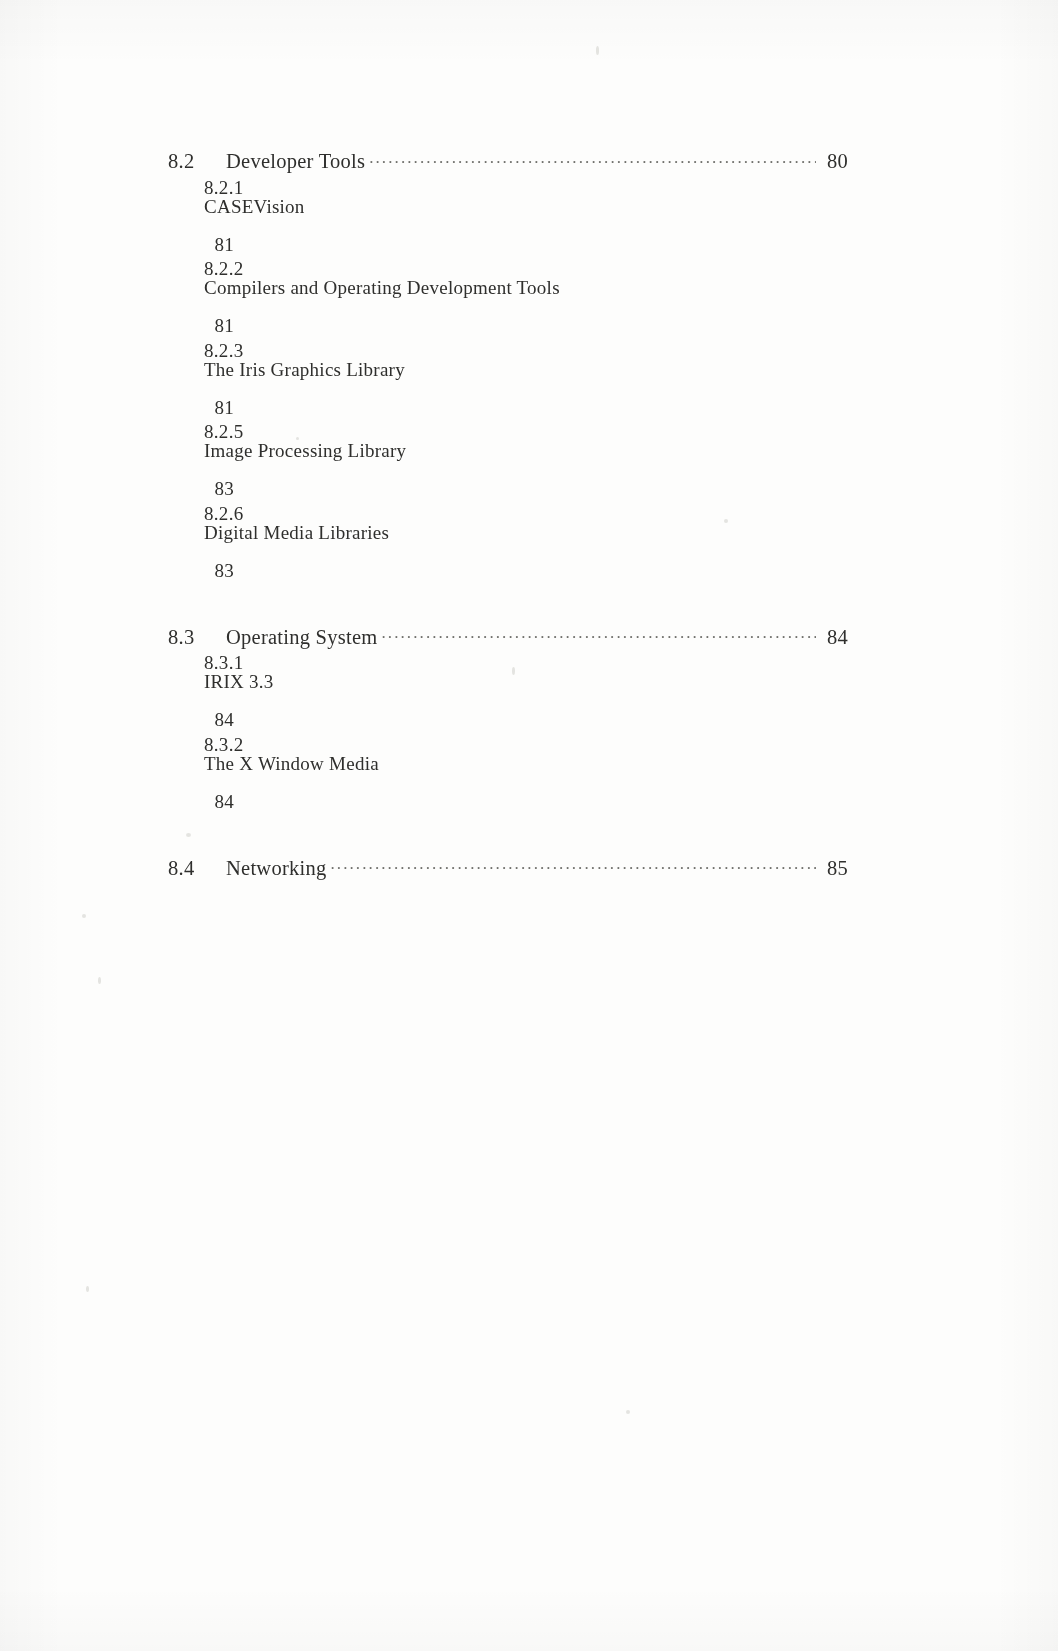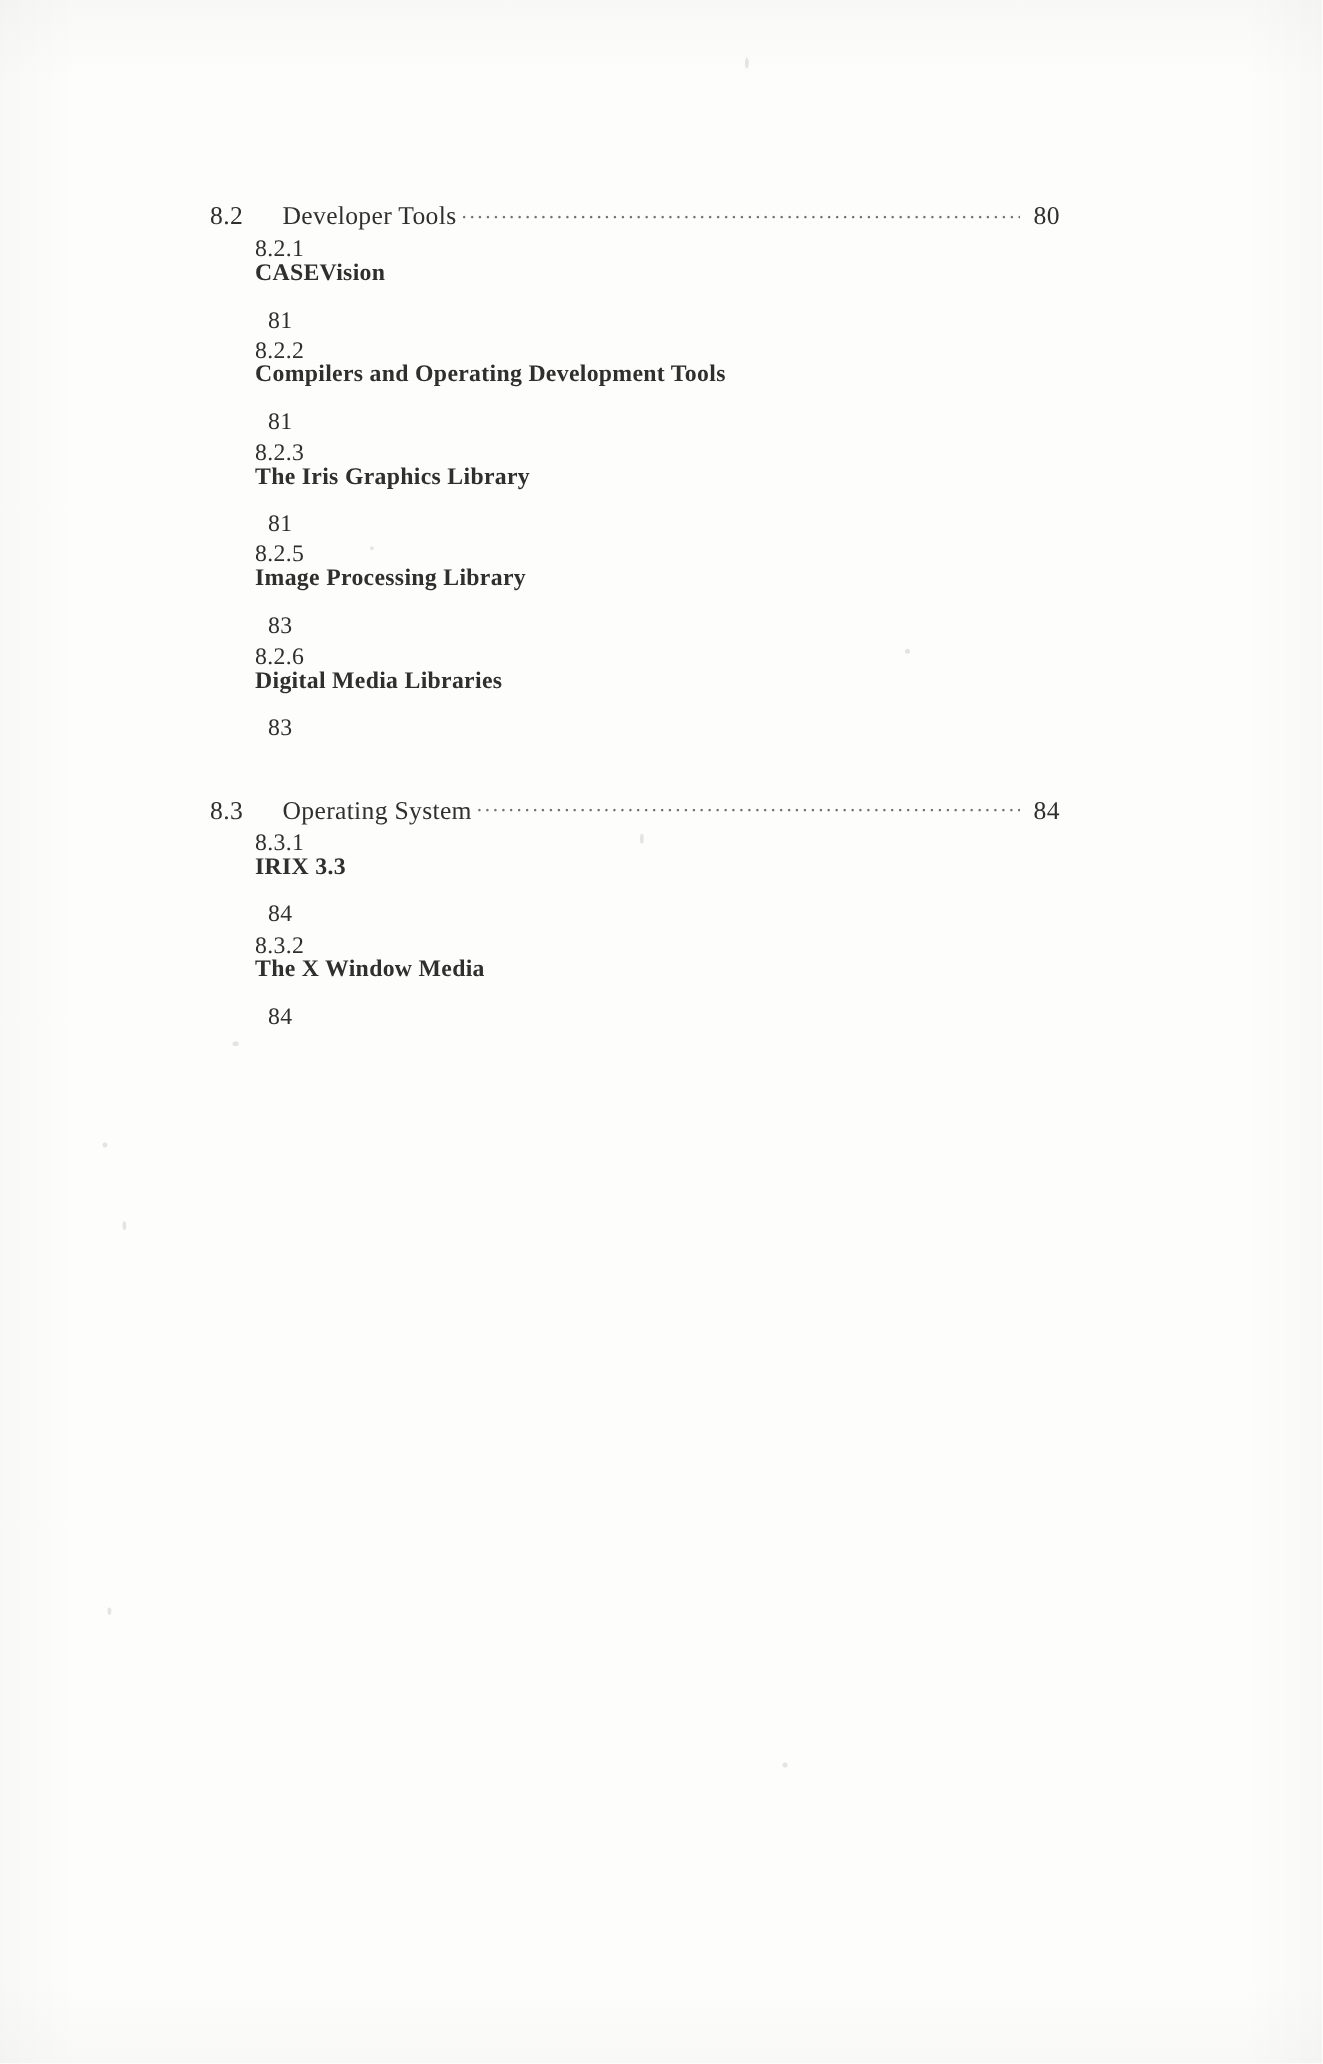--- a/index.html
+++ b/index.html
@@ -23,21 +23,21 @@
     inset: 0;
     background:
       linear-gradient(to right, rgba(0,0,0,0.018), rgba(0,0,0,0) 6%, rgba(0,0,0,0) 94%, rgba(0,0,0,0.02)),
       linear-gradient(to bottom, rgba(0,0,0,0.02), rgba(0,0,0,0) 4%, rgba(0,0,0,0) 96%, rgba(0,0,0,0.02));
     pointer-events: none;
   }
 
   .toc {
     position: absolute;
     left: 168px;
-    top: 116px;
+    top: 104px;
     width: 680px;
   }
 
   .toc-entry {
     display: flex;
     align-items: baseline;
     white-space: nowrap;
     font-size: 19.5px;
     line-height: 1.0;
     color: #2f2f2d;
@@ -58,21 +58,21 @@
     letter-spacing: 0.3px;
   }
   .level1 .num { width: 58px; margin-left: 0px; }
   .level2 .num { width: 56px; margin-left: 36px; }
 
   .title {
     flex: 0 0 auto;
     letter-spacing: 0.25px;
   }
   .level1 .title { margin-left: 0px; margin-top: 37px; }
-  .level2 .title { margin-left: 0px; font-weight: bold; }
+  .level2 .title { margin-left: 0px; }
 
   .leaders {
     flex: 1 1 auto;
     overflow: hidden;
     margin: 0 2px 0 4px;
     position: relative;
     height: 1em;
   }
   .leaders::after {
     content: ".......................................................................................................................................................................................................................";
@@ -165,20 +165,26 @@
       <span class="pg">84</span>
     </div>
 
     <div class="toc-entry level2">
       <span class="num">8.3.2</span>
       <span class="title">The X Window Media</span>
       <span class="leaders"></span>
       <span class="pg">84</span>
     </div>
 
+    <div class="toc-entry level1">
+      <span class="num">8.4</span>
+      <span class="title">Networking</span>
+      <span class="leaders"></span>
+      <span class="pg">85</span>
+    </div>
 
   </div>
 
   <span class="speck" style="left:596px; top:46px; width:3px; height:9px;"></span>
   <span class="speck" style="left:724px; top:519px; width:4px; height:4px;"></span>
   <span class="speck" style="left:512px; top:667px; width:3px; height:8px;"></span>
   <span class="speck" style="left:186px; top:833px; width:5px; height:4px;"></span>
   <span class="speck" style="left:82px; top:914px; width:4px; height:4px;"></span>
   <span class="speck" style="left:98px; top:977px; width:3px; height:7px;"></span>
   <span class="speck" style="left:86px; top:1286px; width:3px; height:6px;"></span>

